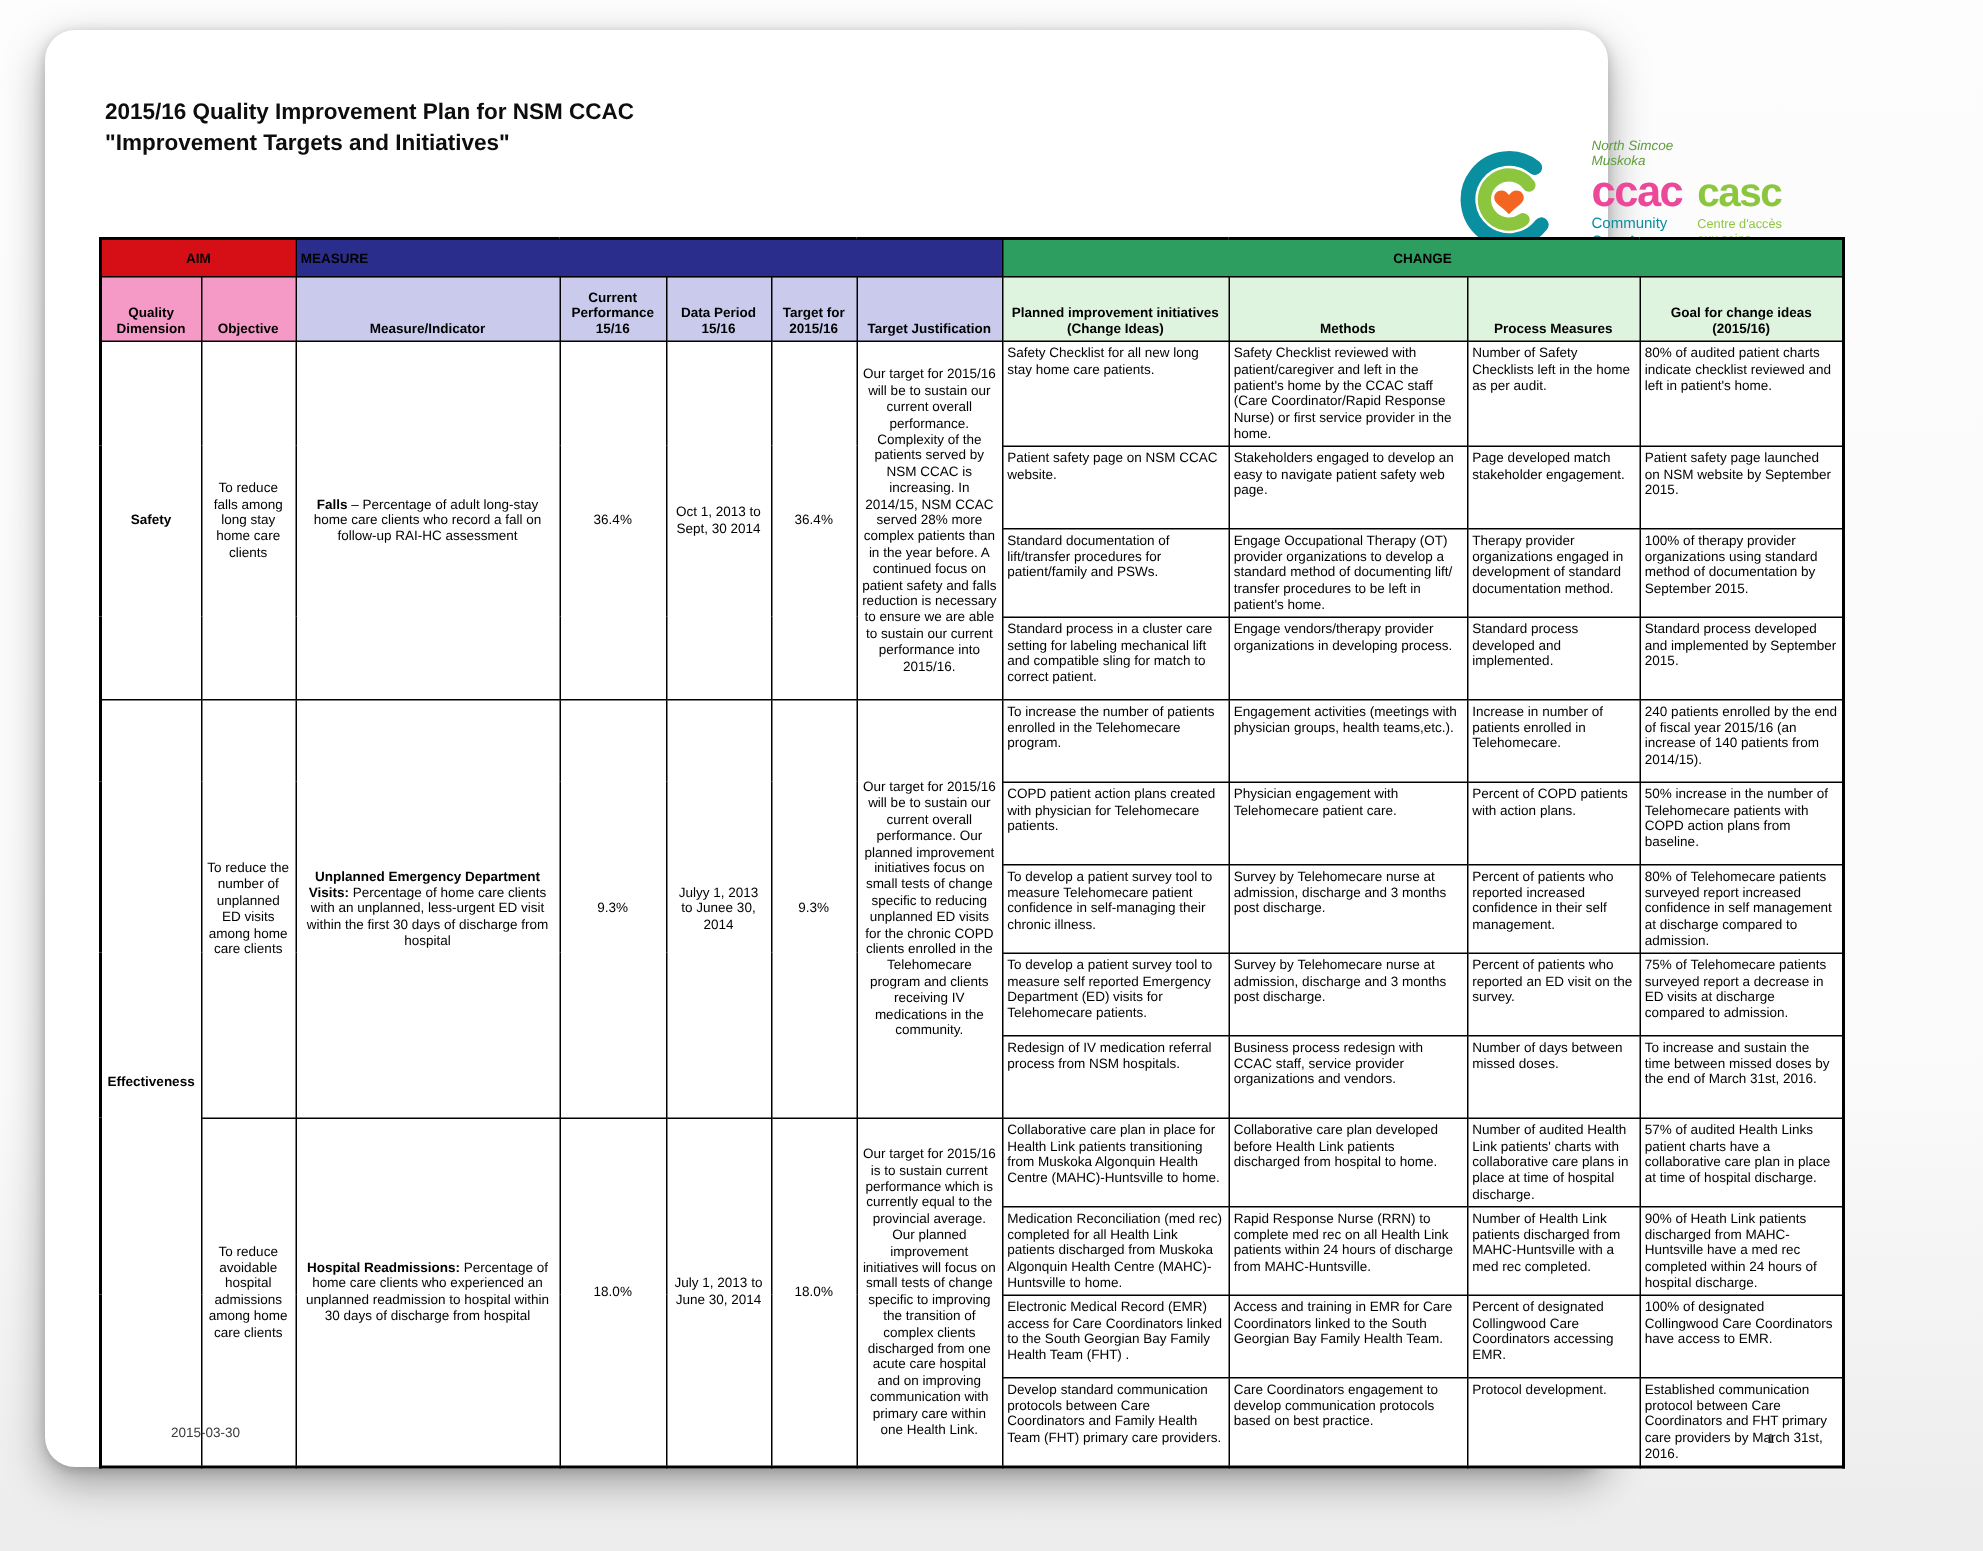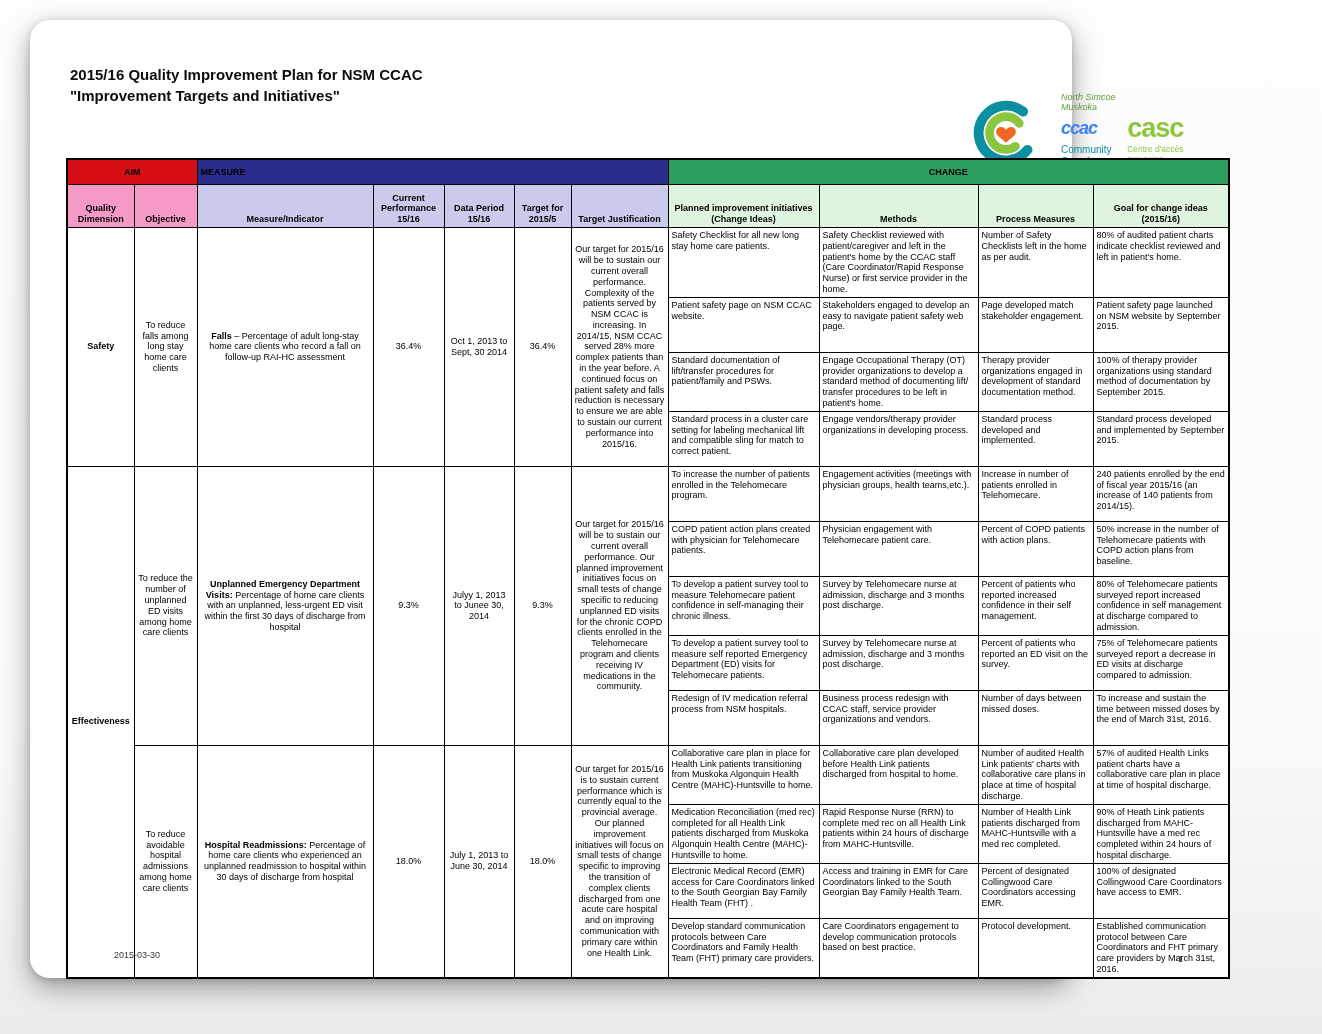--- a/index.html
+++ b/index.html
@@ -17,21 +17,21 @@
   .title-block{position:absolute;left:40px;top:44px;color:#0d0d0d;}
   .title-block .t1,.title-block .t2{font-weight:bold;font-size:15px;line-height:21px;}
 
   
   .logo{position:absolute;left:941px;top:40px;width:276px;height:104px;display:flex;gap:20px;margin-top:28px;}
   .logo-mark{width:70px;height:70px;margin-top:10px;flex:0 0 auto;}
   .logo-text{display:flex;flex-direction:column;}
   .logo-region{font-size:9px;font-style:italic;color:#5f9e3c;line-height:1.15;white-space:pre-line;margin-top:4px;}
   .logo-words{display:flex;gap:10px;margin-top:2px;}
   .logo-ccac-col,.logo-casc-col{display:flex;flex-direction:column;}
-  .logo-ccac{font-size:18px;font-weight:bold;letter-spacing:-1px;color:#3b82f6;line-height:26px;font-style:italic;}
+  .logo-ccac{font-size:29px;font-weight:bold;letter-spacing:-1px;color:#ec4899;line-height:26px;}
   .logo-casc{font-size:27px;font-weight:bold;letter-spacing:-1px;color:#8cc63e;line-height:26px;}
   .logo-ccac-sub{font-size:10px;color:#0a8fa0;line-height:1.2;white-space:pre-line;margin-top:3px;}
   .logo-casc-sub{font-size:8.5px;color:#8cc63e;line-height:1.2;white-space:pre-line;margin-top:3px;}
   .logo-casc-sub2{font-size:8.5px;font-style:italic;color:#8cc63e;line-height:1.2;white-space:pre-line;margin-top:2px;}
 
   
   #qip-table{
     position:absolute;left:36px;top:138px;width:1162px;
     border-collapse:collapse;table-layout:fixed;background:#fff;
     border:2px solid #000;
@@ -108,21 +108,21 @@
           <th class="band-aim" colspan="2" style="background: rgb(214, 14, 21);">AIM</th>
           <th class="band-measure" colspan="5" style="background: rgb(43, 45, 140);">MEASURE</th>
           <th class="band-change" colspan="4" style="background: rgb(46, 158, 96);">CHANGE</th>
         </tr>
         <tr class="hdr">
           <th style="background: rgb(245, 154, 199);">Quality Dimension</th>
           <th style="background: rgb(245, 154, 199);">Objective</th>
           <th style="background: rgb(202, 202, 236);">Measure/Indicator</th>
           <th style="background: rgb(202, 202, 236);">Current Performance 15/16</th>
           <th style="background: rgb(202, 202, 236);">Data Period 15/16</th>
-          <th style="background: rgb(202, 202, 236);">Target for 2015/5</th>
+          <th style="background: rgb(202, 202, 236);">Target for 2015/16</th>
           <th style="background: rgb(202, 202, 236);">Target Justification</th>
           <th style="background: rgb(223, 244, 223);">Planned improvement initiatives (Change Ideas)</th>
           <th style="background: rgb(223, 244, 223);">Methods</th>
           <th style="background: rgb(223, 244, 223);">Process Measures</th>
           <th style="background: rgb(223, 244, 223);">Goal for change ideas (2015/16)</th>
         </tr>
       </thead>
     <tbody id="qip-body">
         <tr class="block-start">
           <td class="cell-center qdim" rowspan="4">Safety</td>

